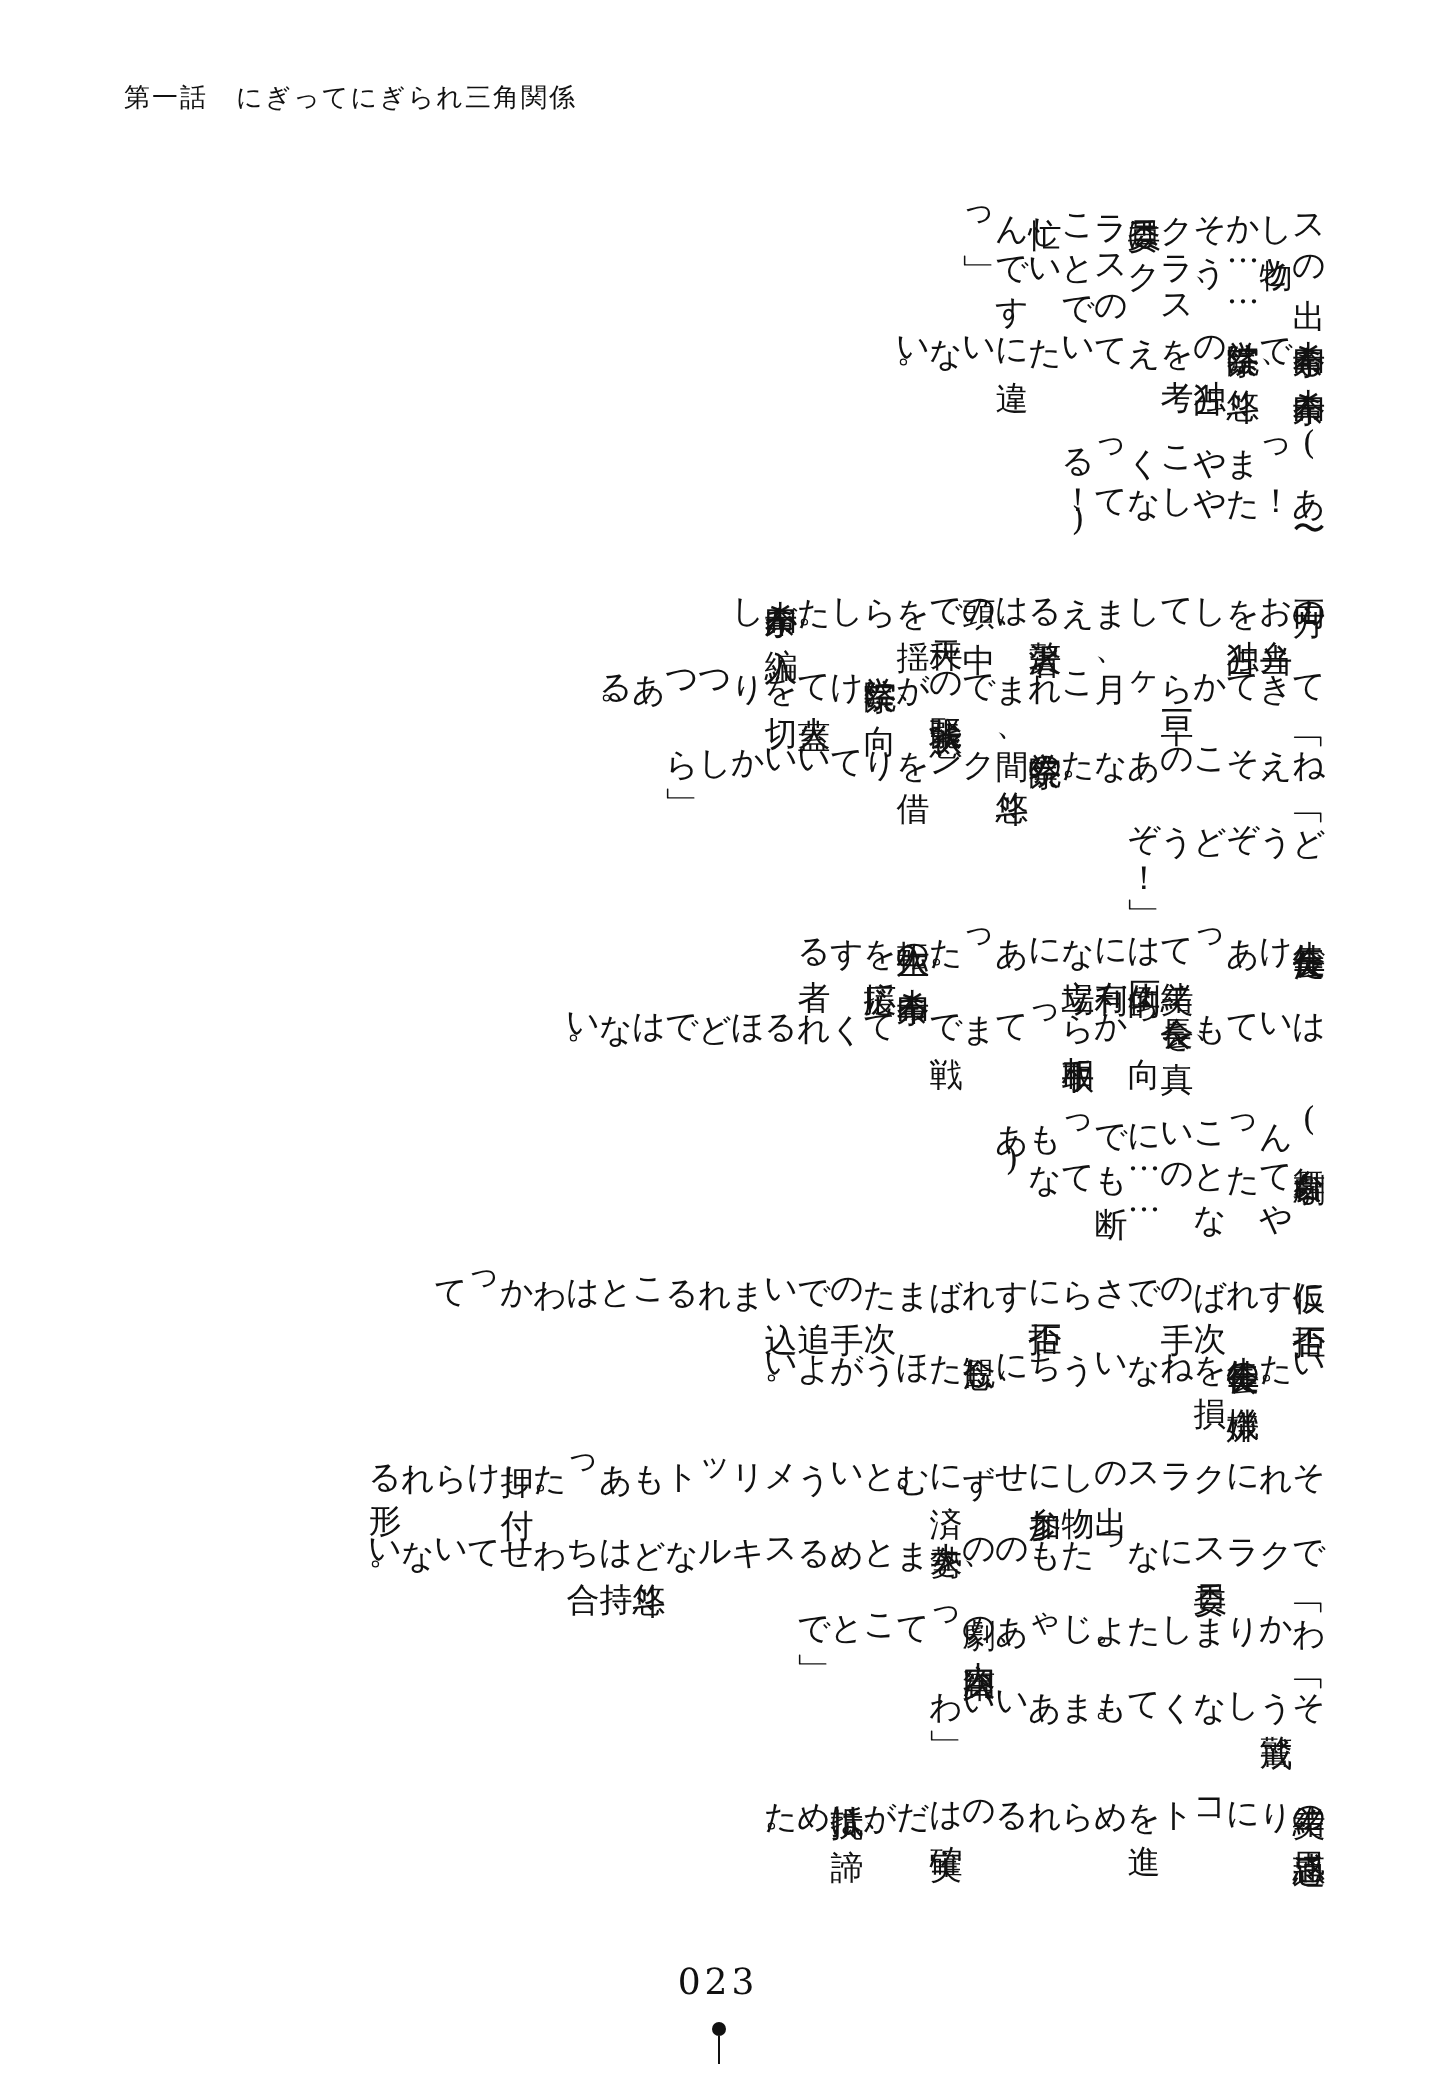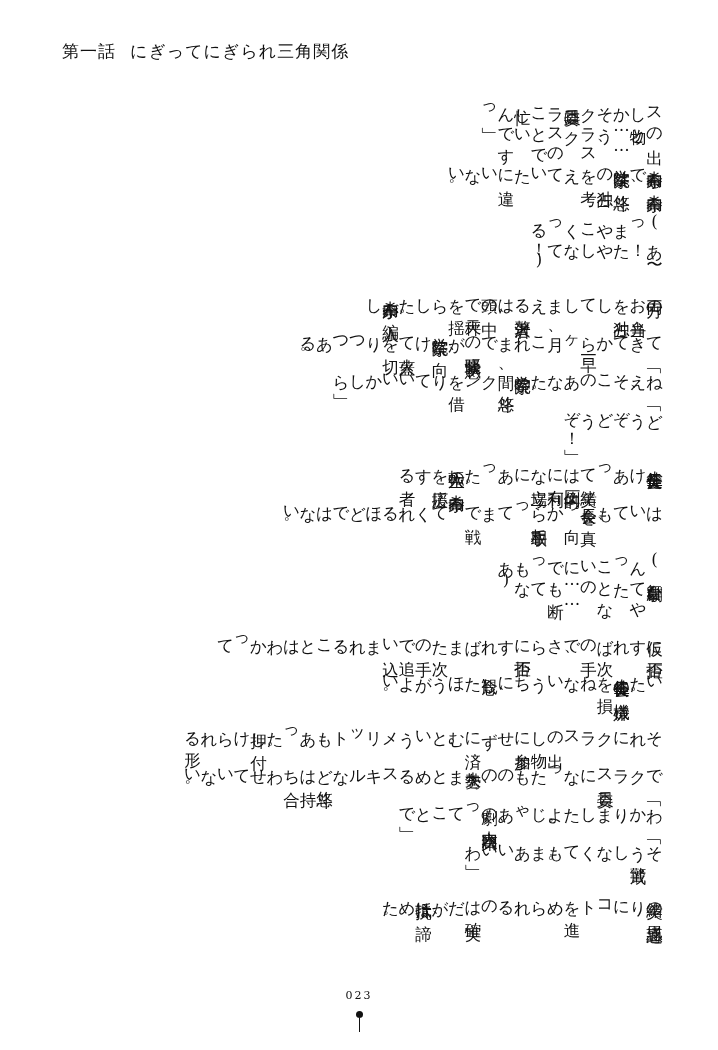--- a/index.html
+++ b/index.html
@@ -18,21 +18,21 @@
     background: #ffffff;
     overflow: hidden;
     box-sizing: border-box;
   }
 
   
   .chapter-header {
     position: absolute;
     top: 40px;
     left: 62px;
-    font-size: 17px;
+    font-size: 13px;
     letter-spacing: 1px;
     white-space: nowrap;
     font-weight: 500;
   }
   .chapter-header .chap-num {
     margin-right: 14px;
   }
 
   
   .body-text {
@@ -69,21 +69,21 @@
 
   
   .footer {
     position: absolute;
     left: 0;
     right: 0;
     bottom: 18px;
     text-align: center;
   }
   .page-number {
-    font-size: 11px;
+    font-size: 18px;
     letter-spacing: 2px;
     color: #111111;
   }
   .footer-dot {
     width: 7px;
     height: 7px;
     background: #111111;
     border-radius: 50%;
     margin: 9px auto 0 auto;
   }

